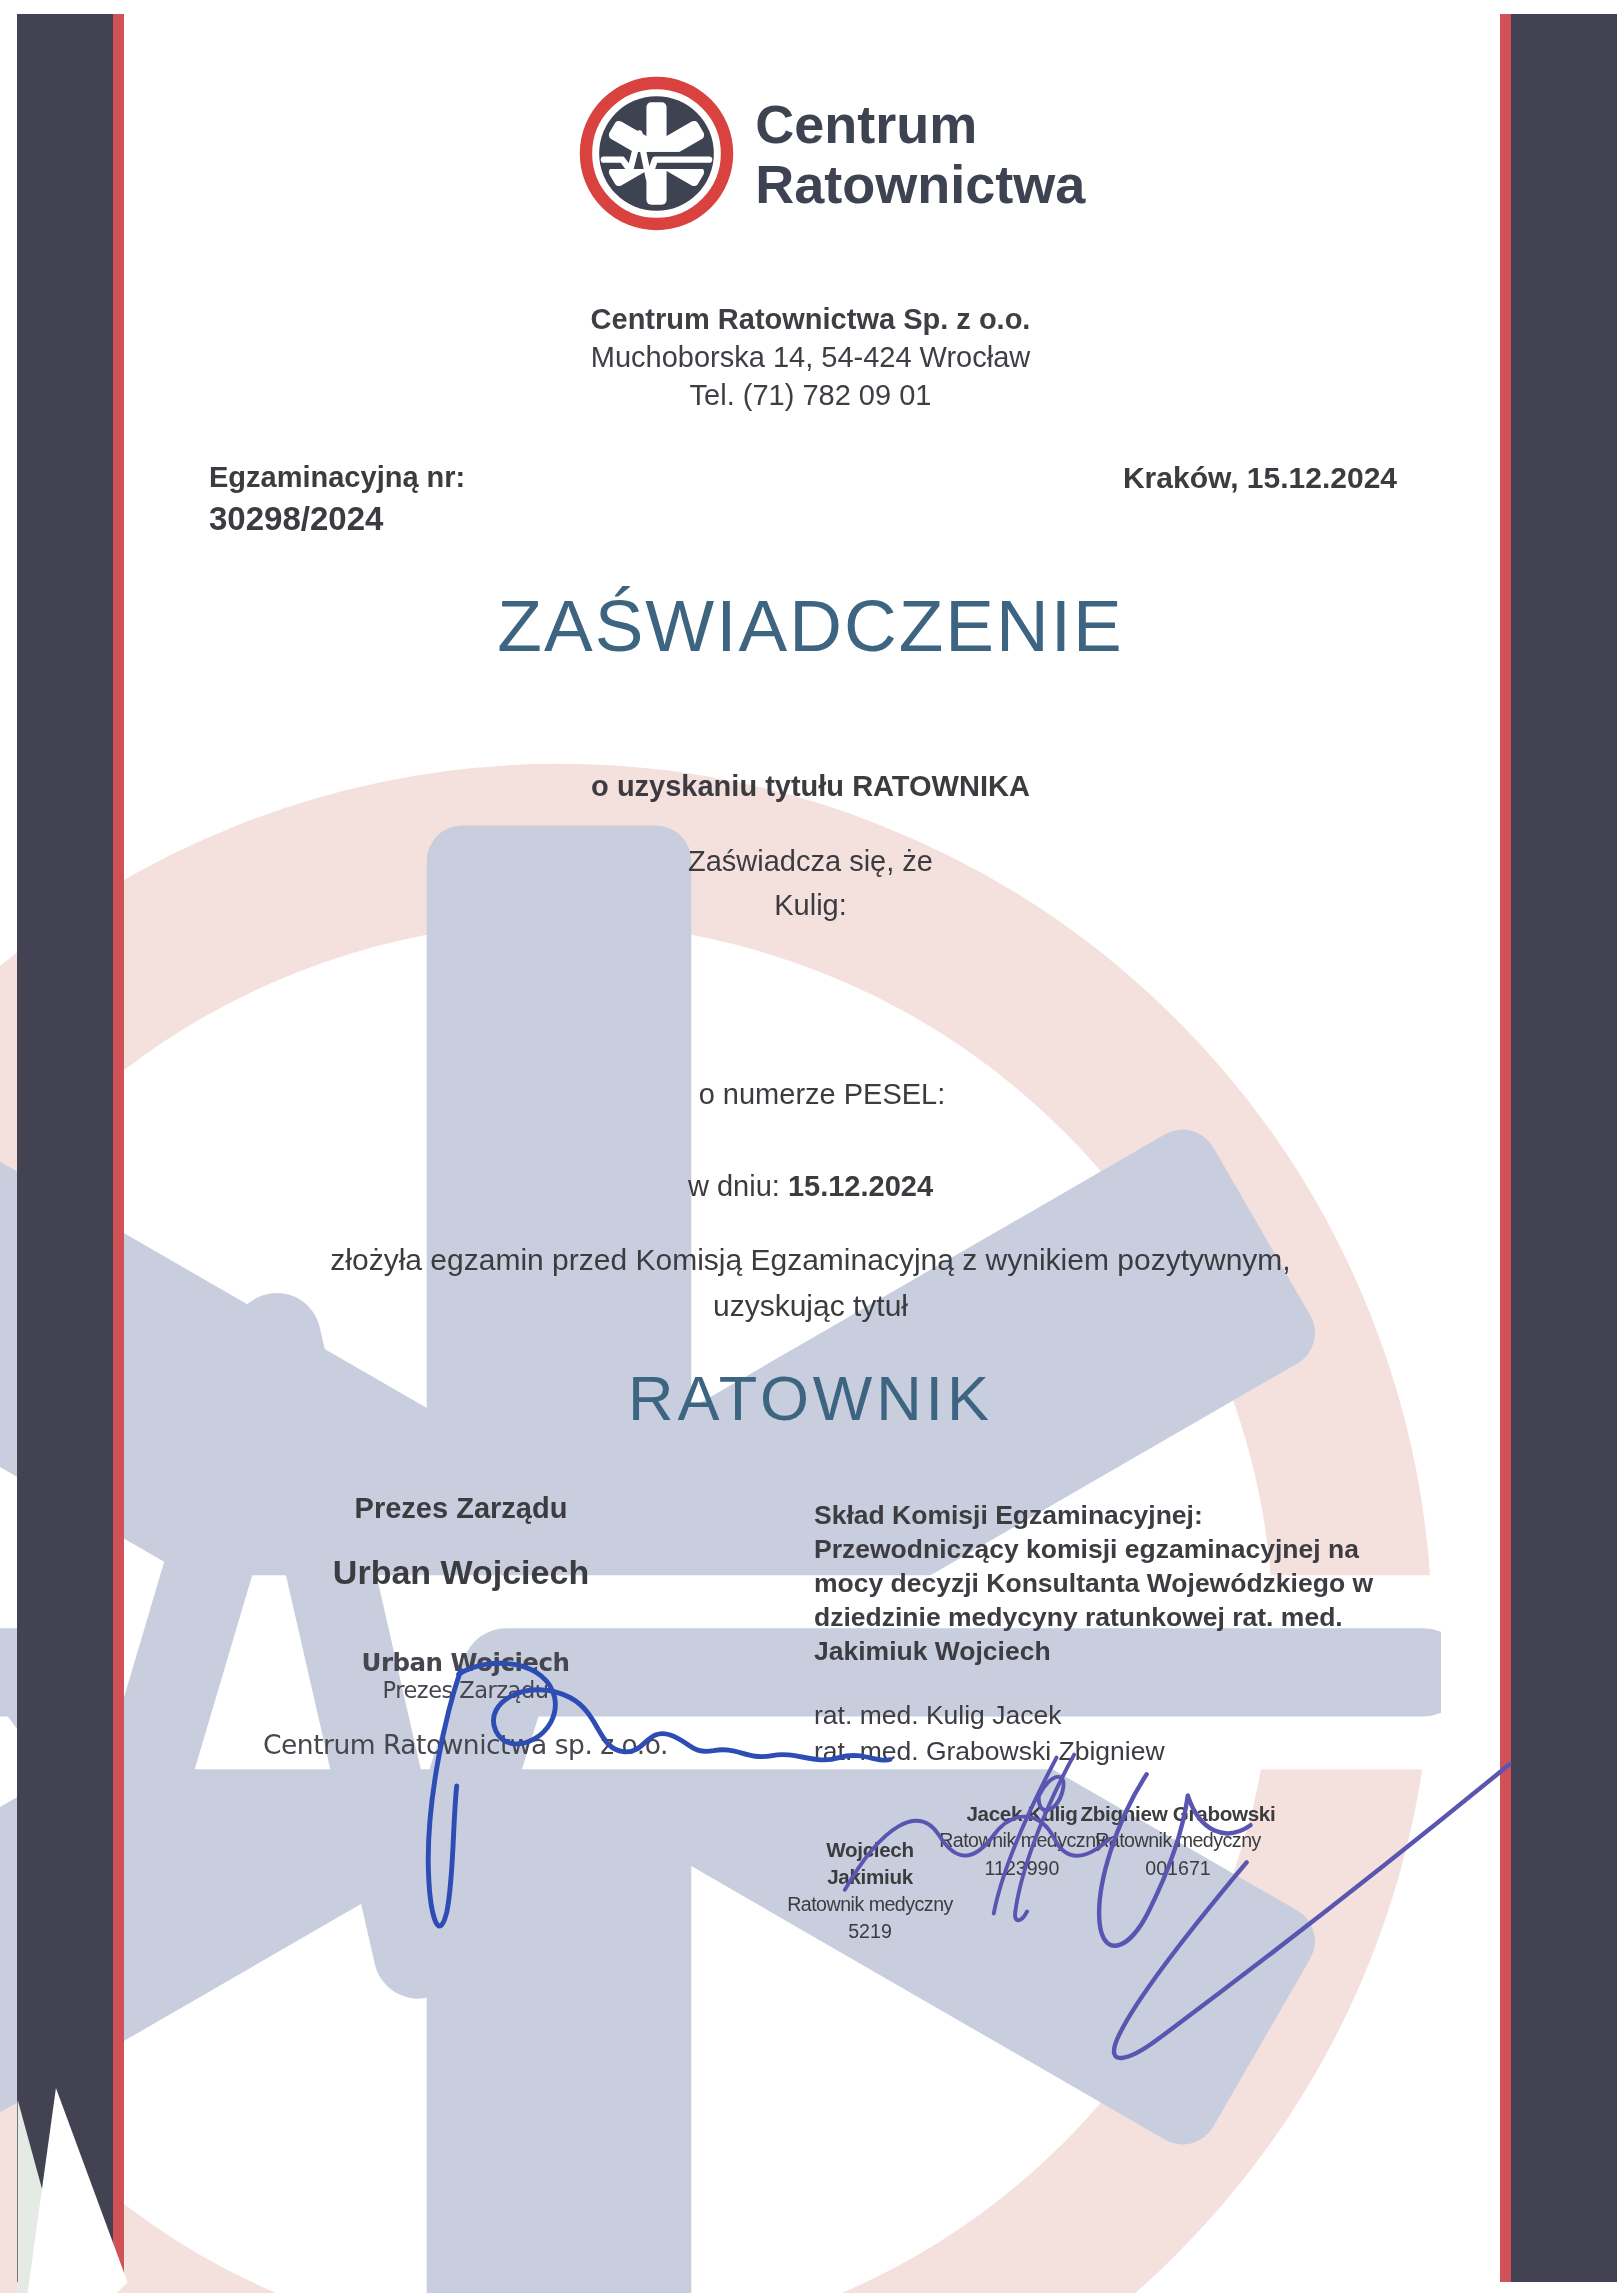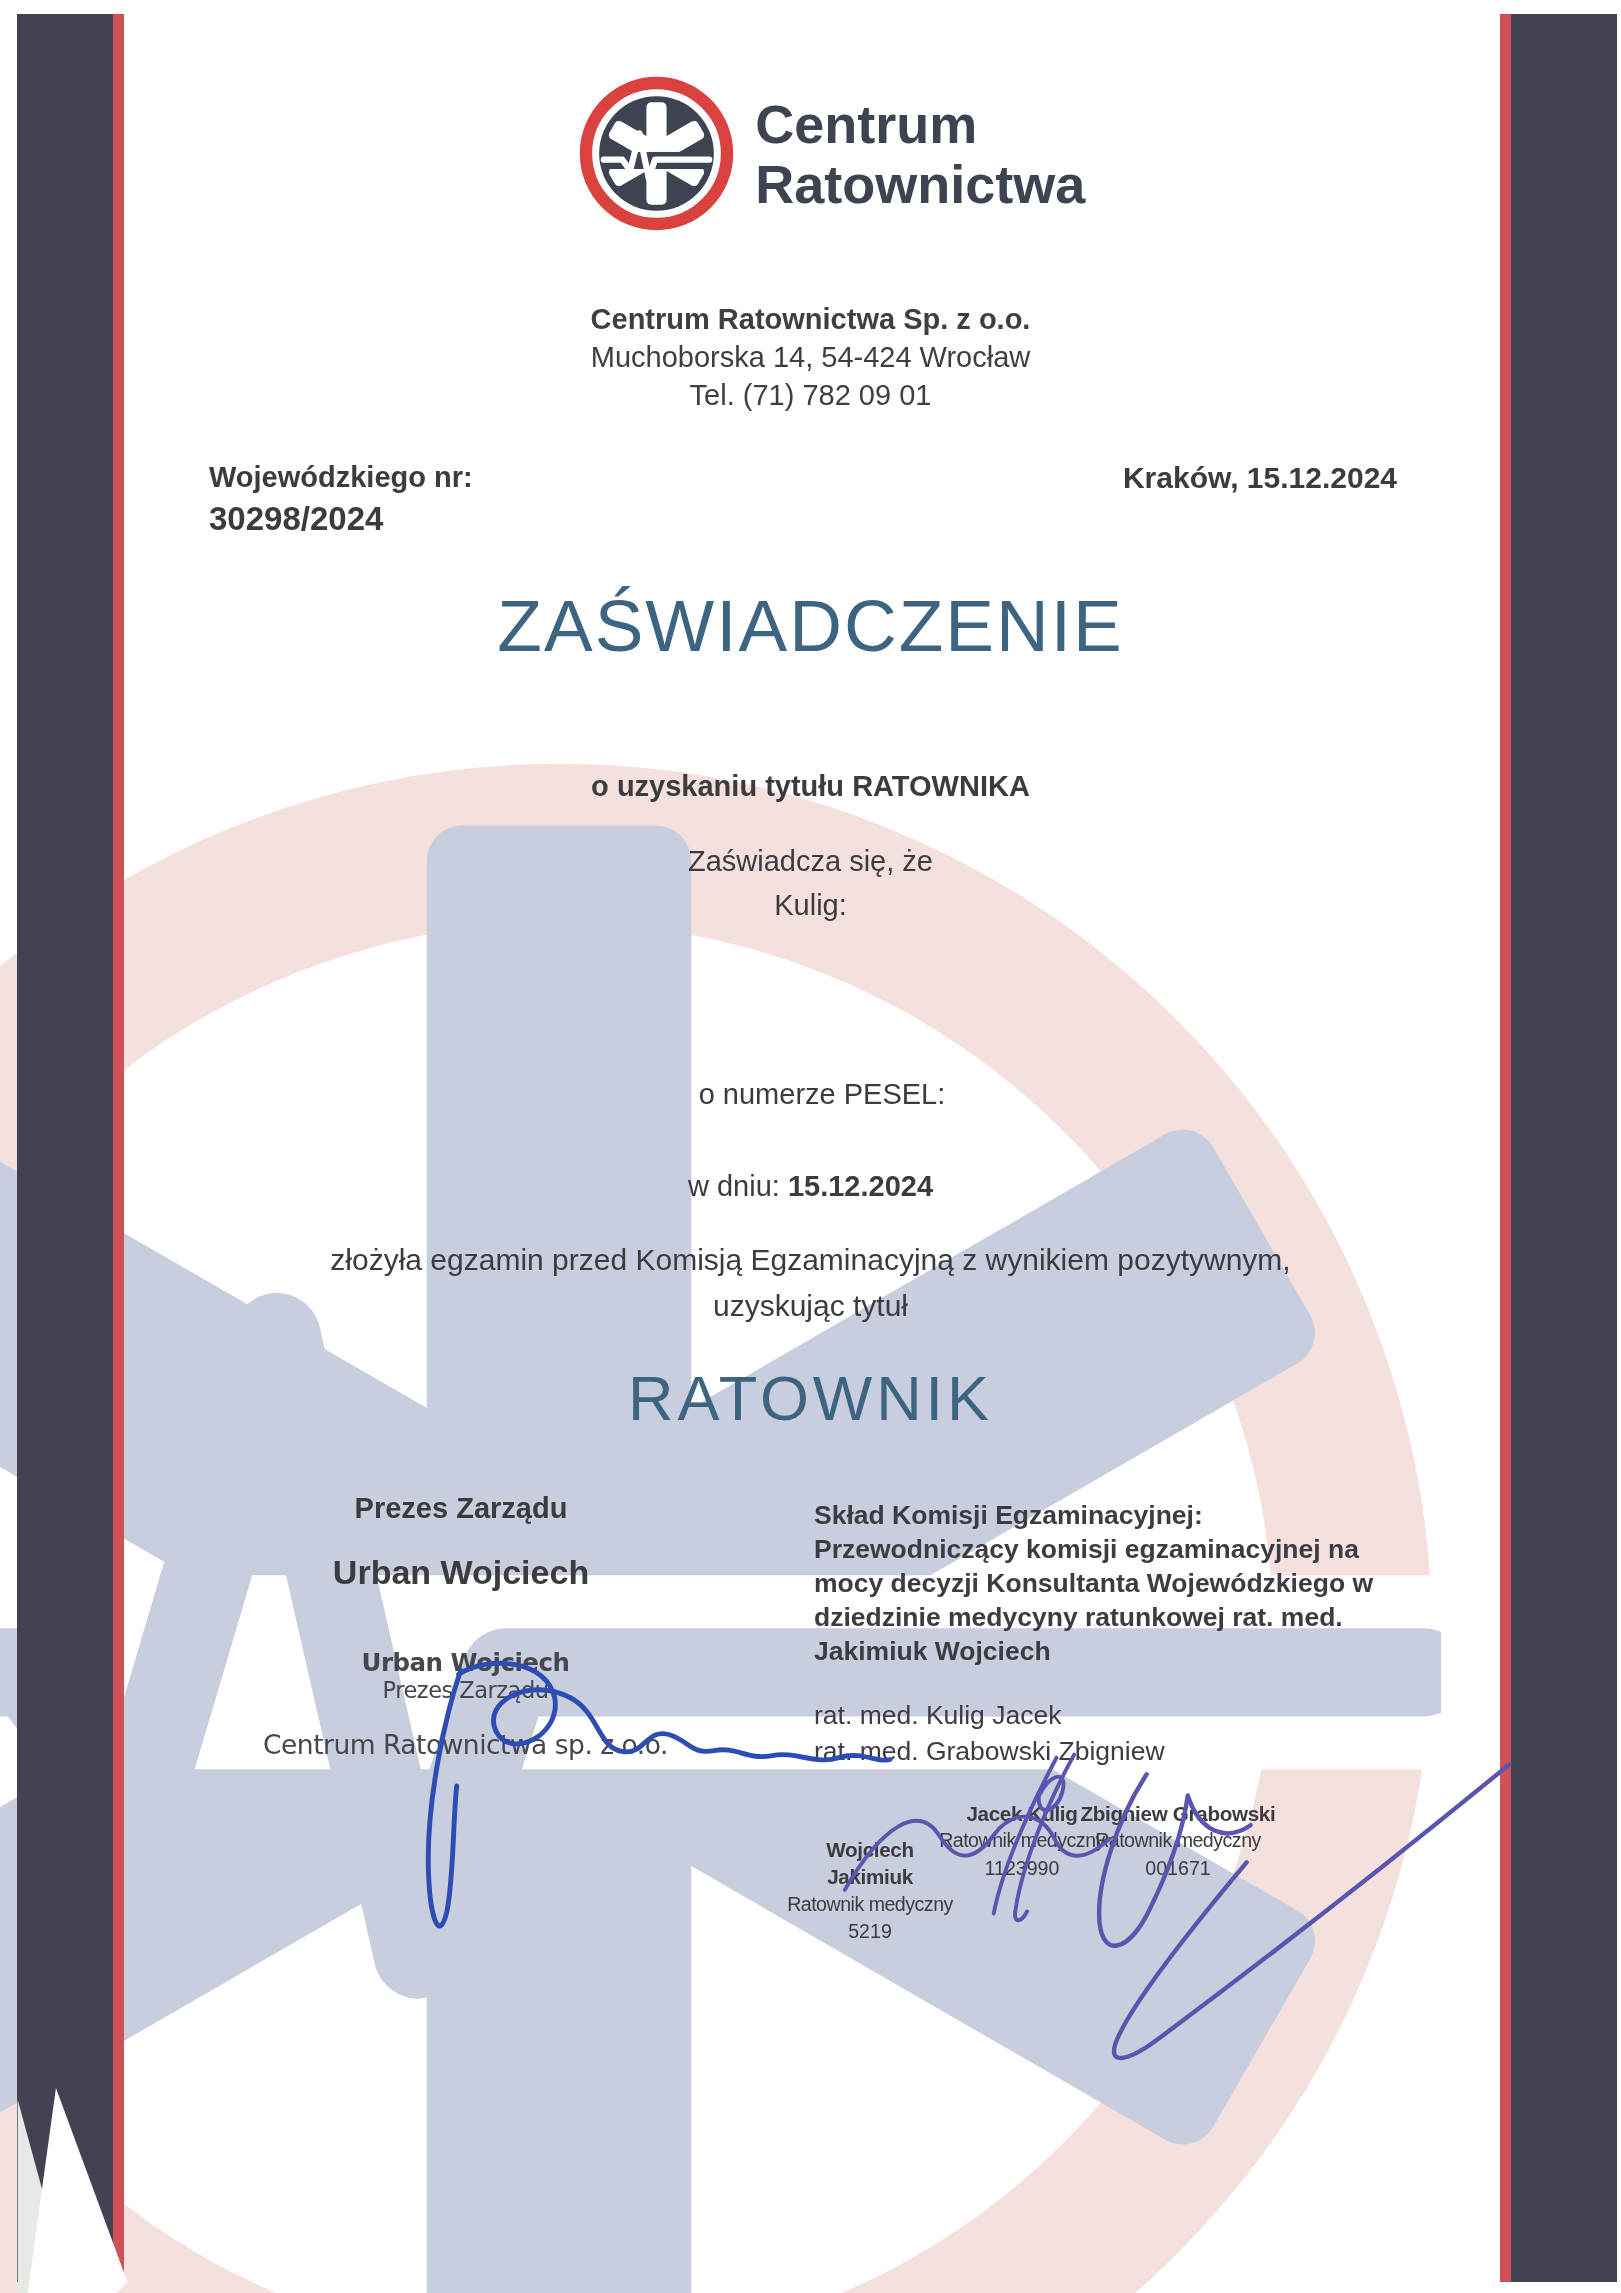--- a/index.html
+++ b/index.html
@@ -108,21 +108,21 @@
     </div>
   </div>
 
   <div class="centered addr">
     <div class="addr-company">Centrum Ratownictwa Sp. z o.o.</div>
     <div>Muchoborska 14, 54-424 Wrocław</div>
     <div>Tel. (71) 782 09 01</div>
   </div>
 
   <div class="certno">
-    <span class="certno-label">Wojewódzkiego nr:</span>
+    <span class="certno-label">Egzaminacyjną nr:</span>
     <span class="certno-value">30298/2024</span>
   </div>
   <div class="place-date">Kraków, 15.12.2024</div>
 
   <div class="centered doc-title">ZAŚWIADCZENIE</div>
 
   <div class="centered subtitle">o uzyskaniu tytułu RATOWNIKA</div>
   <div class="centered certify-block">
     <div>Zaświadcza się, że</div>
     <div>Kulig:</div>

